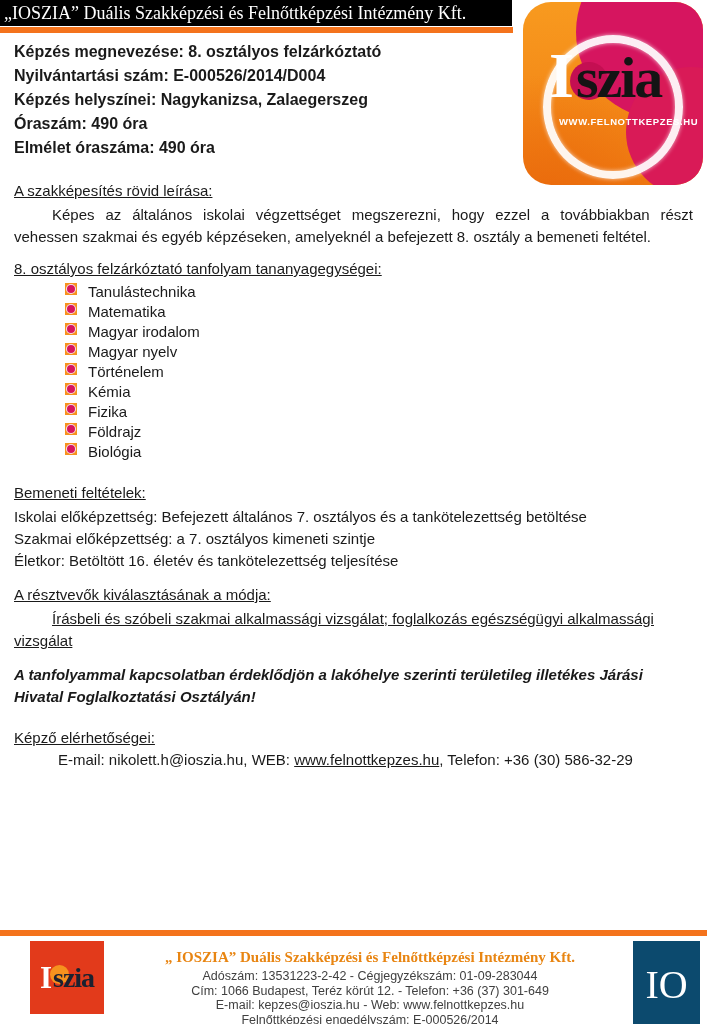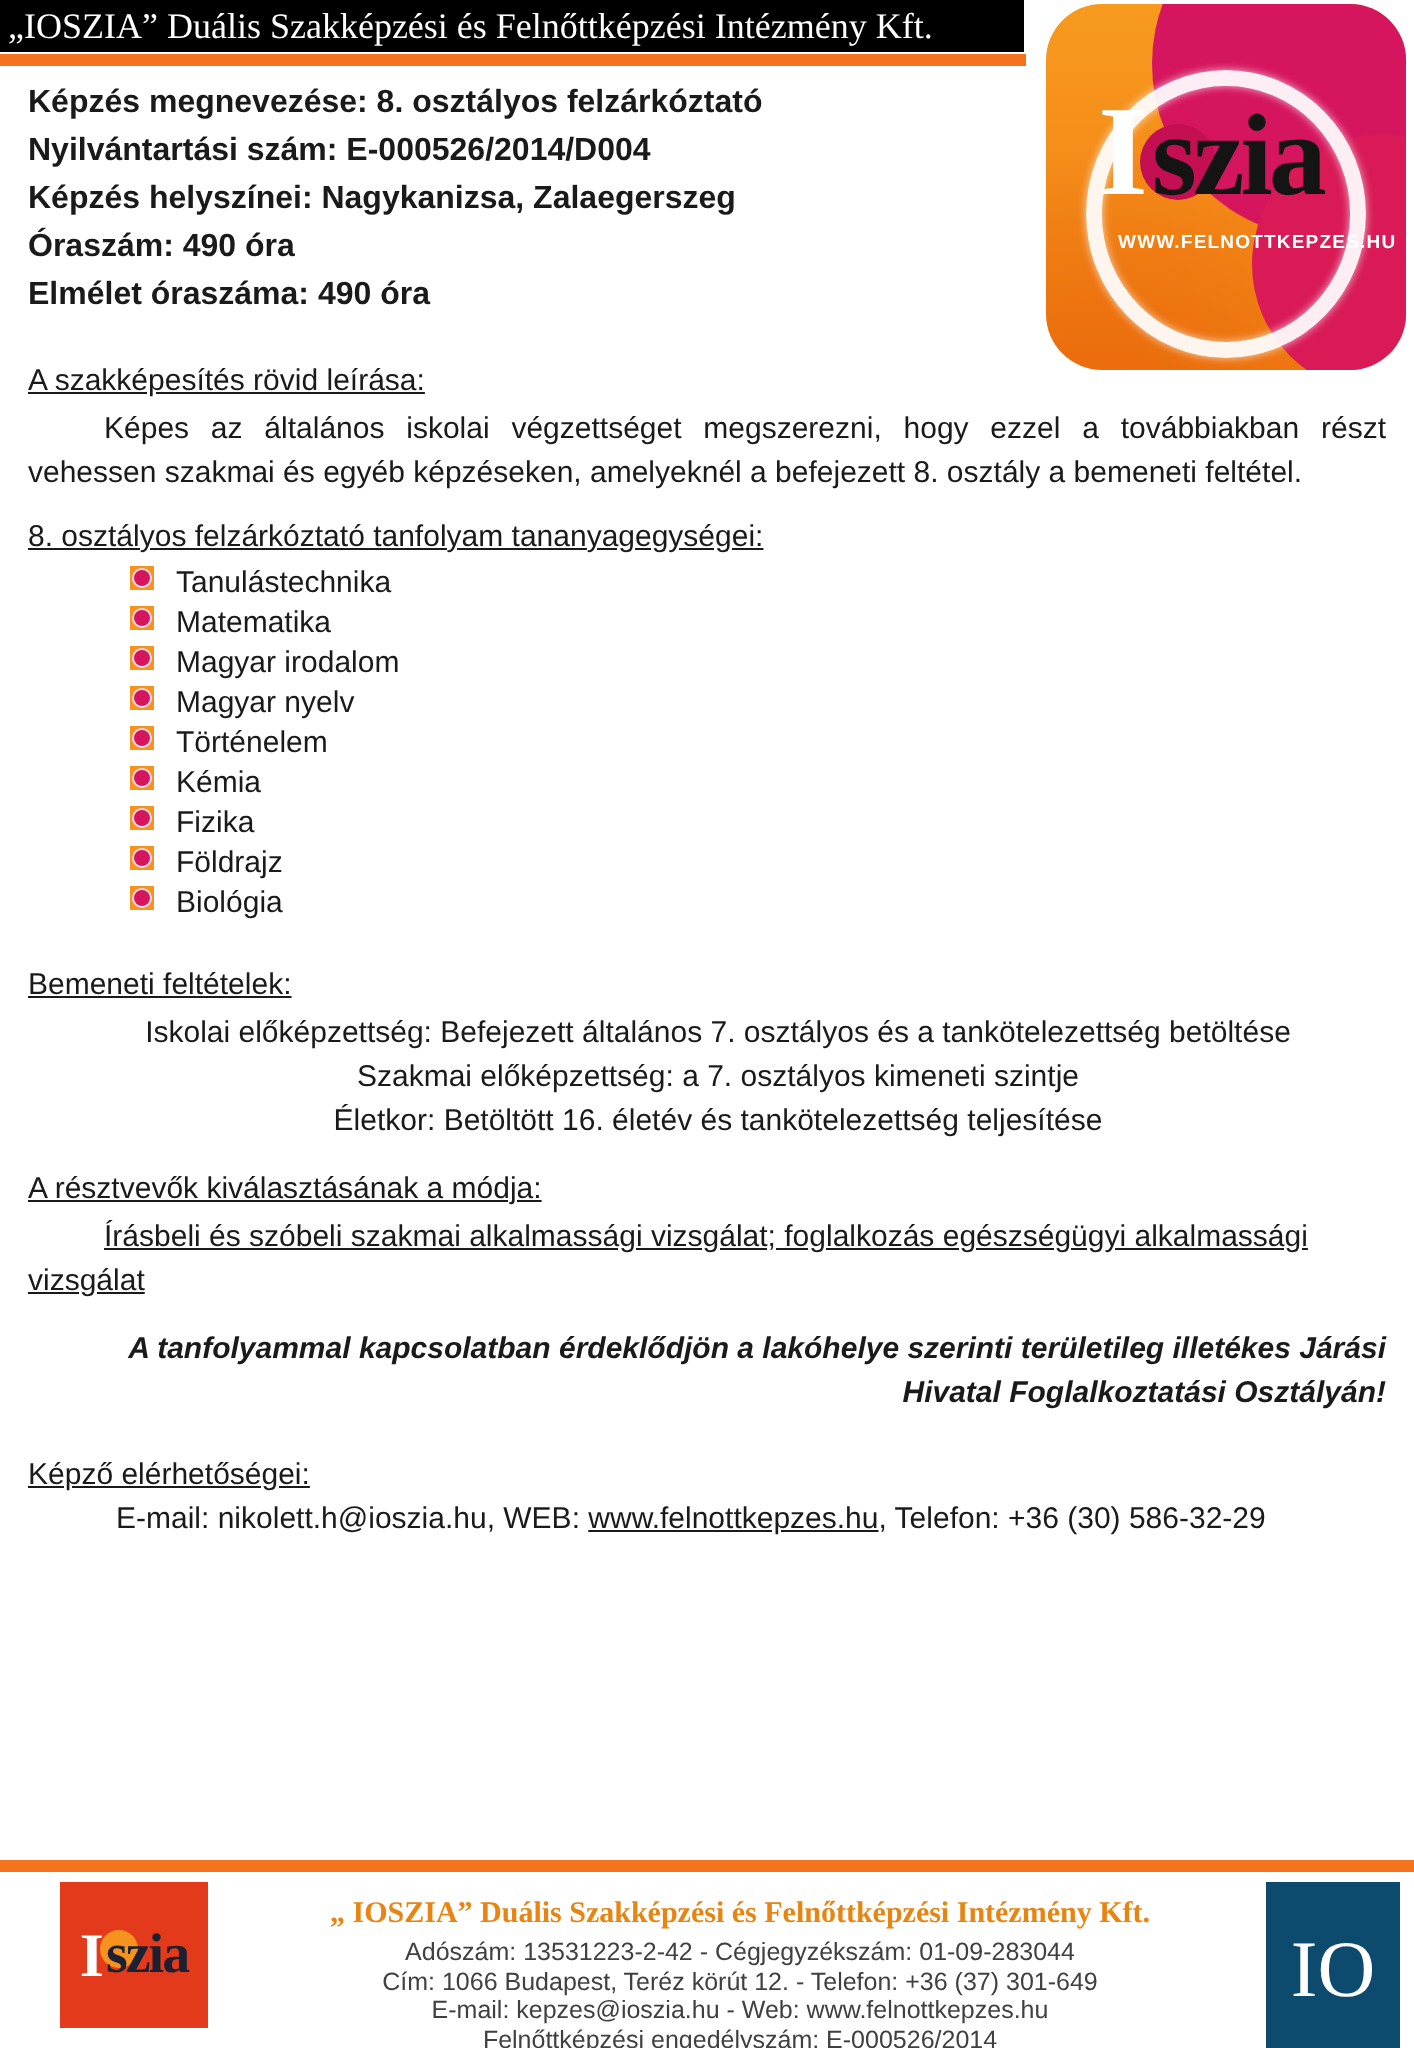--- a/index.html
+++ b/index.html
@@ -43,26 +43,26 @@
 
   .sec-units-h{left:14px;top:260px;}
   .units-list{left:65px;top:283px;}
   .unit-item{display:flex;align-items:flex-start;height:20px;}
   .bullet-icon{width:12px;height:12px;background:#F6921E;position:relative;flex:0 0 12px;margin-right:11px;}
   .bullet-dot{position:absolute;left:1px;top:1px;right:1px;bottom:1px;border-radius:50%;
               background:#D6155F;border:1px solid rgba(255,255,255,.85);box-sizing:border-box;}
   .unit-label{font-size:15px;}
 
   .sec-entry-h{left:14px;top:484px;}
-  .sec-entry-b{left:14px;top:506px;width:690px;text-align:center;}
+  .sec-entry-b{left:14px;top:506px;width:690px;}
 
   .sec-sel-h{left:14px;top:586px;}
   .sec-sel-b{left:14px;top:608px;width:679px;text-indent:38px;text-decoration:underline;}
 
-  .notice{left:14px;top:664px;width:679px;text-align:right;font-weight:bold;font-style:italic;}
+  .notice{left:14px;top:664px;width:679px;text-align:left;font-weight:bold;font-style:italic;}
 
   .sec-contact-h{left:14px;top:729px;}
   .contact-line{left:58px;top:751px;font-size:15px;white-space:nowrap;}
   .weblink{text-decoration:underline;color:#1a1a1a;}
 
   
   .footer-bar{left:0;top:930px;width:707px;height:6px;background:#F4731C;}
   .f-logo{left:30px;top:941px;width:74px;height:73px;background:#E23A1B;
           display:flex;align-items:center;justify-content:center;
           font-family:"Liberation Serif",serif;font-weight:bold;}

